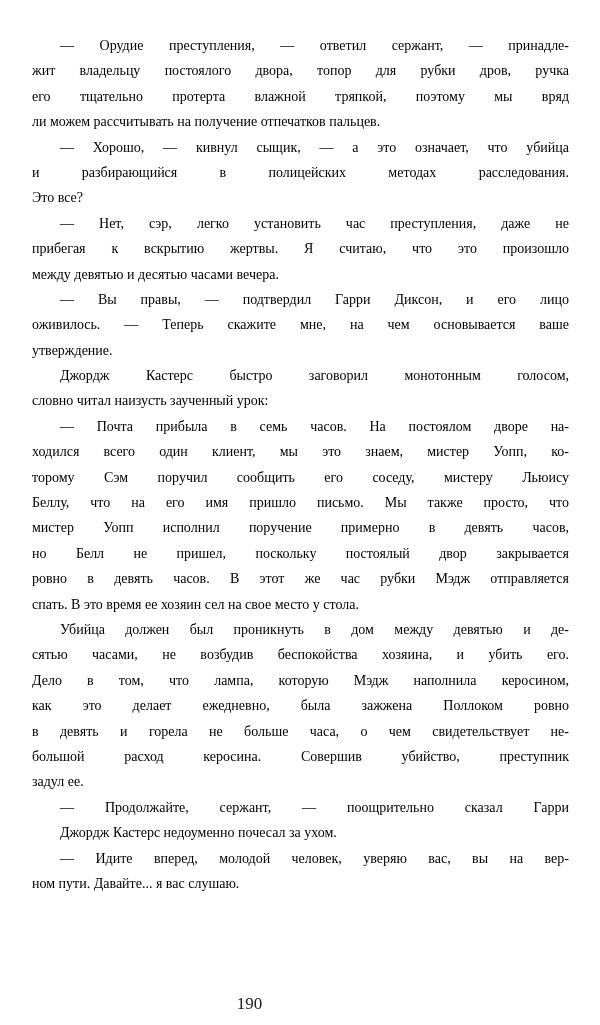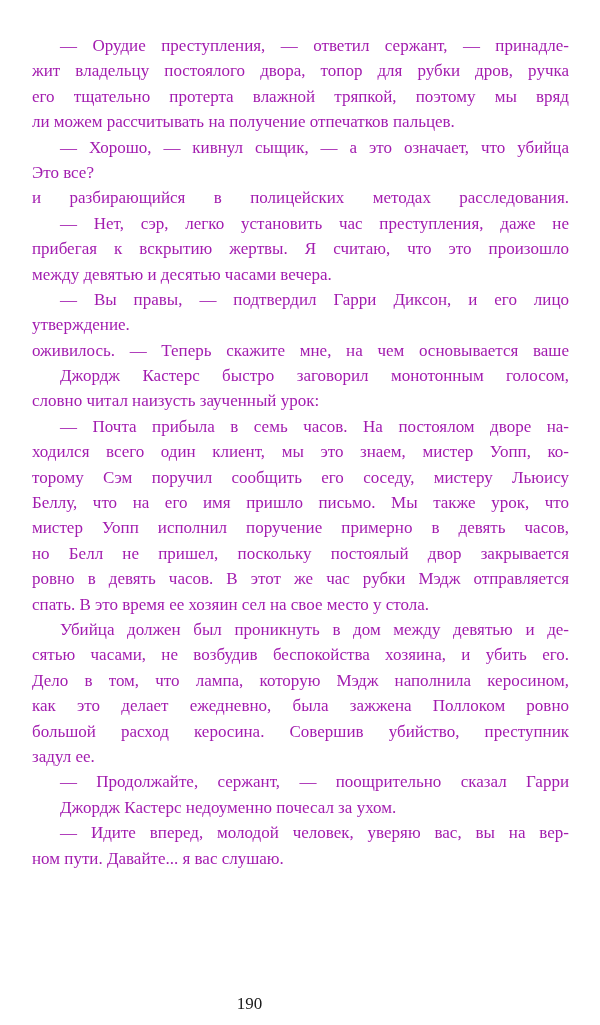--- a/index.html
+++ b/index.html
@@ -1,20 +1,20 @@
 <!DOCTYPE html>
 <html><head>
 <meta charset="utf-8">
 <style>
   html, body { margin:0; padding:0; background:#ffffff; }
   body { width:600px; height:1025px; position:relative; overflow:hidden; }
   .page {
     position:absolute; left:32px; top:33px; width:537px;
     font-family: "Liberation Serif", "DejaVu Serif", serif;
-    font-size:17px; line-height:25.4px; color:#a21caf;
+    font-size:14px; line-height:25.4px; color:#000000;
   }
   .line { display:block; white-space:nowrap; text-align:justify; text-align-last:justify; height:25.4px; }
   .line.last { text-align-last:left; }
   .indent { padding-left:28px; }
   .folio {
     position:absolute; left:0; width:499px; top:994px; text-align:center;
     font-family: "Liberation Serif", serif; font-size:17px; color:#1a1a1a;
   }
 </style>
 </head>
@@ -22,52 +22,53 @@
 
 <div class="page" id="page-body">
     <div>
       <span class="line indent">— Орудие преступления, — ответил сержант, — принадле-</span>
       <span class="line">жит владельцу постоялого двора, топор для рубки дров, ручка</span>
       <span class="line">его тщательно протерта влажной тряпкой, поэтому мы вряд</span>
       <span class="line last">ли можем рассчитывать на получение отпечатков пальцев.</span>
     </div>
     <div>
       <span class="line indent">— Хорошо, — кивнул сыщик, — а это означает, что убийца</span>
+      <span class="line">и разбирающийся в полицейских методах расследования.</span>
       <span class="line last">Это все?</span>
-      <span class="line">и разбирающийся в полицейских методах расследования.</span>
     </div>
     <div>
       <span class="line indent">— Нет, сэр, легко установить час преступления, даже не</span>
       <span class="line">прибегая к вскрытию жертвы. Я считаю, что это произошло</span>
       <span class="line last">между девятью и десятью часами вечера.</span>
     </div>
     <div>
       <span class="line indent">— Вы правы, — подтвердил Гарри Диксон, и его лицо</span>
+      <span class="line">оживилось. — Теперь скажите мне, на чем основывается ваше</span>
       <span class="line last">утверждение.</span>
-      <span class="line">оживилось. — Теперь скажите мне, на чем основывается ваше</span>
     </div>
     <div>
       <span class="line indent">Джордж Кастерс быстро заговорил монотонным голосом,</span>
       <span class="line last">словно читал наизусть заученный урок:</span>
     </div>
     <div>
       <span class="line indent">— Почта прибыла в семь часов. На постоялом дворе на-</span>
       <span class="line">ходился всего один клиент, мы это знаем, мистер Уопп, ко-</span>
       <span class="line">торому Сэм поручил сообщить его соседу, мистеру Льюису</span>
-      <span class="line">Беллу, что на его имя пришло письмо. Мы также урок, что</span>
+      <span class="line">Беллу, что на его имя пришло письмо. Мы также просто, что</span>
       <span class="line">мистер Уопп исполнил поручение примерно в девять часов,</span>
       <span class="line">но Белл не пришел, поскольку постоялый двор закрывается</span>
       <span class="line">ровно в девять часов. В этот же час рубки Мэдж отправляется</span>
       <span class="line last">спать. В это время ее хозяин сел на свое место у стола.</span>
     </div>
     <div>
       <span class="line indent">Убийца должен был проникнуть в дом между девятью и де-</span>
       <span class="line">сятью часами, не возбудив беспокойства хозяина, и убить его.</span>
       <span class="line">Дело в том, что лампа, которую Мэдж наполнила керосином,</span>
       <span class="line">как это делает ежедневно, была зажжена Поллоком ровно</span>
+      <span class="line">в девять и горела не больше часа, о чем свидетельствует не-</span>
       <span class="line">большой расход керосина. Совершив убийство, преступник</span>
       <span class="line last">задул ее.</span>
     </div>
     <div>
       <span class="line indent">— Продолжайте, сержант, — поощрительно сказал Гарри</span>
     </div>
     <div>
       <span class="line last indent">Джордж Кастерс недоуменно почесал за ухом.</span>
     </div>
     <div>

